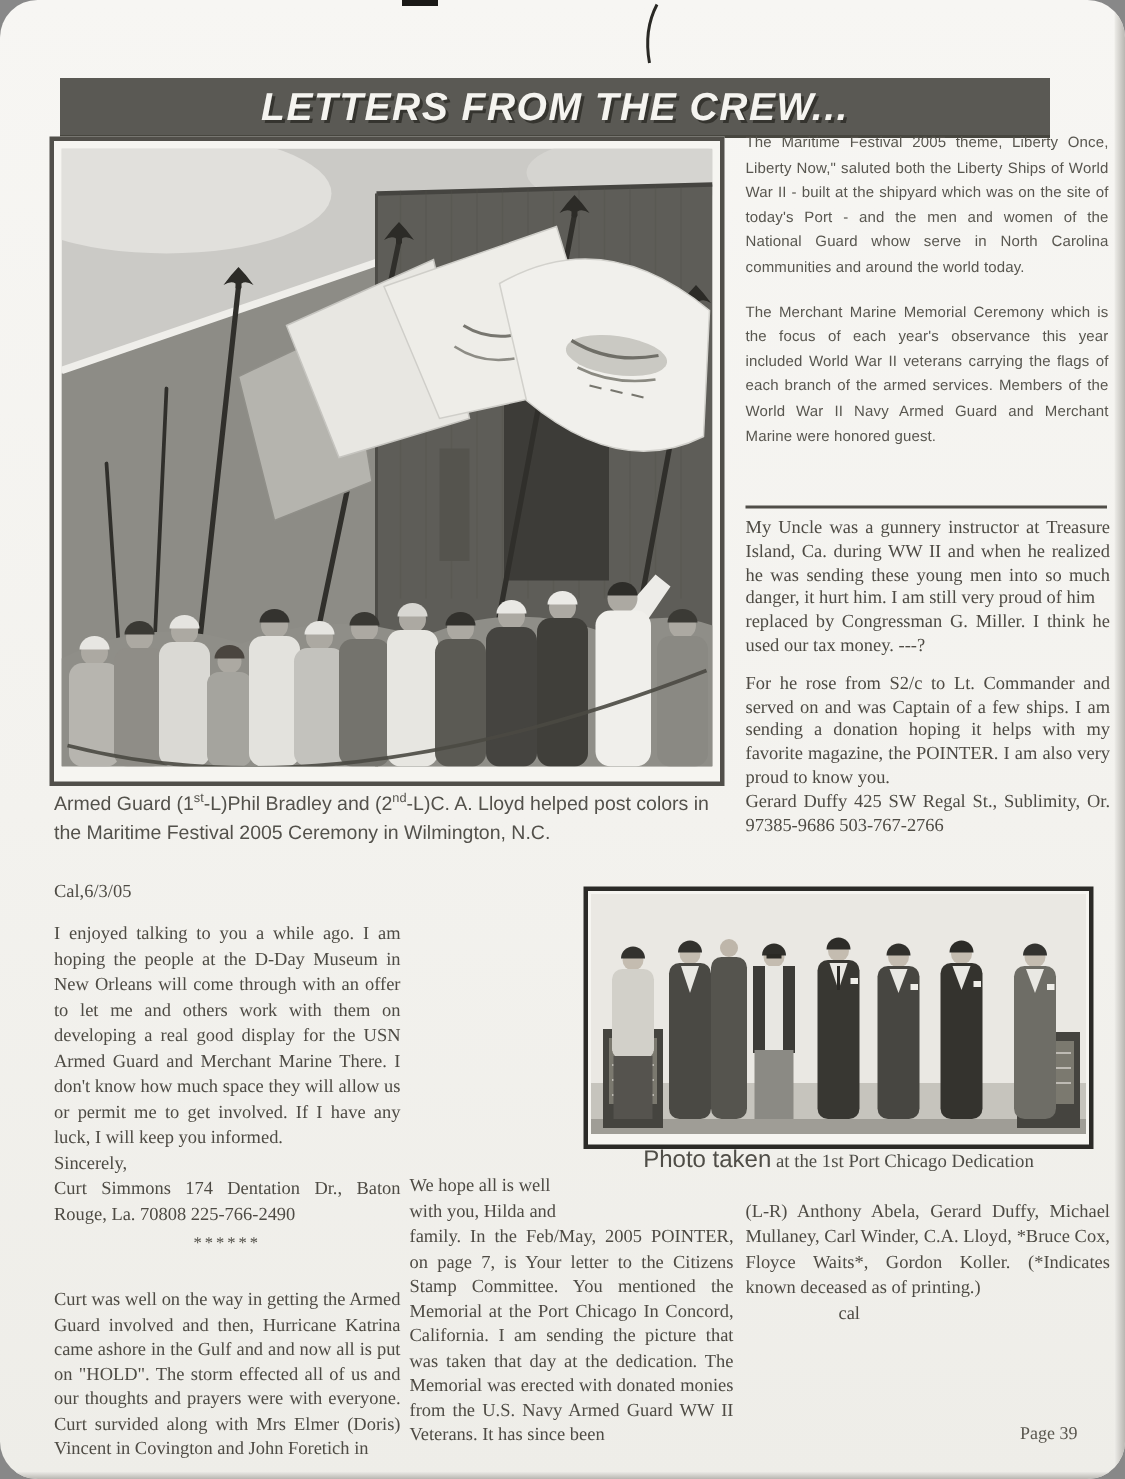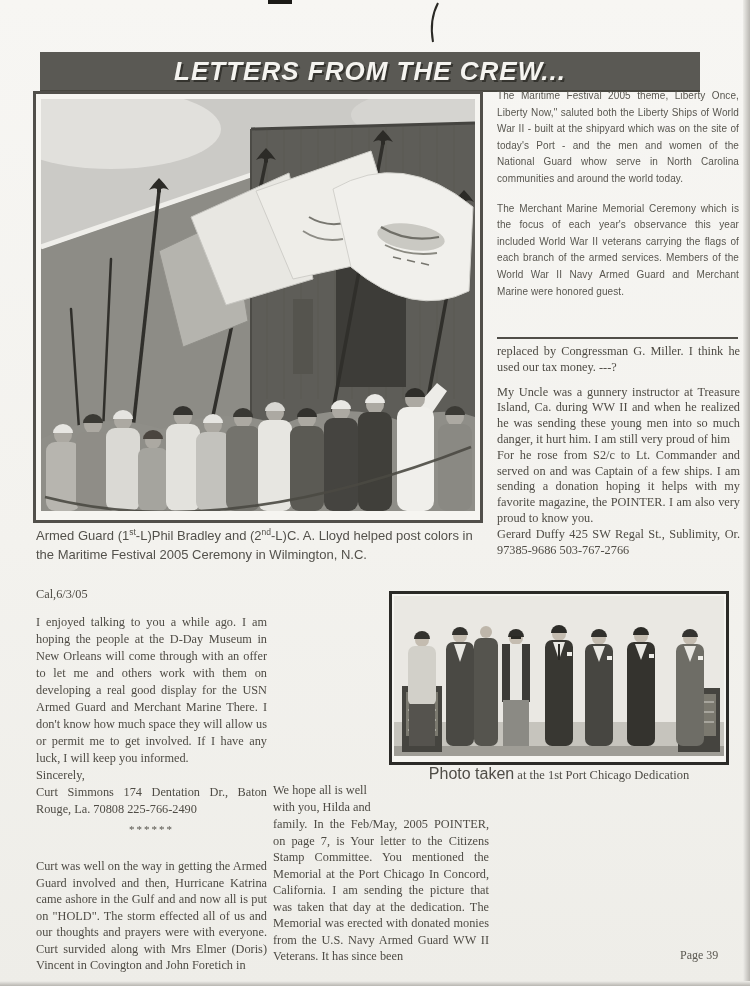--- a/index.html
+++ b/index.html
@@ -1,18 +1,18 @@
 <!DOCTYPE html>
 <html><head>
 <meta charset="utf-8">
 <style>
   html,body{margin:0;padding:0;background:#888;}
   .page{position:relative;width:750px;height:986px;overflow:hidden;
         background:linear-gradient(180deg,#f7f6f3 0%,#f3f2ee 55%,#eeede8 100%);
-        font-family:"Liberation Serif",serif;color:#4e4b44;}
+        font-family:"Liberation Serif",serif;color:#4e4b44;border-radius:25px;}
   .edge-right{position:absolute;right:0;top:0;width:7px;height:100%;
         background:linear-gradient(to right,#eeede9,#b8b6b1);}
   .edge-bottom{position:absolute;left:0;bottom:0;width:100%;height:5px;
         background:linear-gradient(to bottom,#eeede9,#b8b6b1);}
   .scan-tick{position:absolute;left:268px;top:0;width:24px;height:4px;background:#1b1a17;}
   .scan-curve{position:absolute;left:426px;top:2px;}
 
   .banner{position:absolute;left:40px;top:52px;width:660px;height:38px;background:#5a5954;
         border-bottom:2px solid #47463f;}
   .banner-title{font-family:"Liberation Sans",sans-serif;font-style:italic;font-weight:bold;
@@ -206,22 +206,22 @@
   <div class="main-caption"><span>Armed Guard (1</span><span class="sup">st</span><span>-L)Phil Bradley and (2</span><span class="sup">nd</span><span>-L)C. A. Lloyd helped post colors in the Maritime Festival 2005 Ceremony in Wilmington, N.C.</span></div>
 
   <div class="rc-intro">
     <p class="sans-par">The Maritime Festival 2005 theme, Liberty Once, Liberty Now," saluted both the Liberty Ships of World War II - built at the shipyard which was on the site of today's Port - and the men and women of the National Guard whow serve in North Carolina communities and around the world today.</p>
     <p class="sans-par">The Merchant Marine Memorial Ceremony which is the focus of each year's observance this year included World War II veterans carrying the flags of each branch of the armed services.  Members of the World War II Navy Armed Guard and Merchant Marine were honored guest.</p>
   </div>
 
   <div class="rc-divider"></div>
 
   <div class="rc-letter">
+    <div class="serif-par">My Uncle was a gunnery instructor at Treasure Island, Ca.  during WW II and when he realized he was sending these young men into so much danger, it hurt him. I am still very proud of him</div>
     <div class="serif-par gap">replaced by Congressman G. Miller. I think he used our tax money. ---?</div>
-    <div class="serif-par">My Uncle was a gunnery instructor at Treasure Island, Ca.  during WW II and when he realized he was sending these young men into so much danger, it hurt him. I am still very proud of him</div>
     <div class="serif-par">For he rose from S2/c to Lt. Commander and served on and was Captain of a few ships. I am sending a donation hoping it helps with my favorite magazine, the POINTER. I am also very proud to know you.</div>
     <div class="serif-par">Gerard Duffy 425 SW Regal St., Sublimity, Or. 97385-9686 503-767-2766</div>
   </div>
 
   <div class="left-col">
     <div class="sal-row">
       <span>Cal,</span>
       <span>6/3/05</span>
     </div>
     <div class="serif-par">I enjoyed talking to you a while ago. I am hoping the people at the D-Day Museum in New Orleans will come through with an offer to let me and others work with them on developing a real good display for the USN Armed Guard and Merchant Marine There. I don't know how much space they will allow us or permit me to get involved. If I have any luck, I will keep you informed.</div>
@@ -316,18 +316,22 @@
   </div>
 
   <div class="small-caption"><span class="cap-sans">Photo taken</span><span> at the 1st Port Chicago Dedication</span></div>
 
   <div class="mid-extra">
     <div>We hope all is well</div>
     <div>with you, Hilda and</div>
     <div class="serif-par">family. In the Feb/May, 2005 POINTER, on page 7, is Your letter to the Citizens Stamp Committee. You mentioned the Memorial at the Port Chicago In Concord, California. I am sending the picture that was taken that day at the dedication. The Memorial was erected with donated monies from the U.S. Navy Armed Guard WW II Veterans. It has since been</div>
   </div>
 
+  <div class="br-text">
+    <div class="serif-par">(L-R) Anthony Abela, Gerard Duffy, Michael Mullaney, Carl Winder, C.A. Lloyd, *Bruce Cox, Floyce Waits*, Gordon Koller.  (*Indicates known deceased as of printing.)</div>
+    <div class="br-sig">cal</div>
+  </div>
 
   <div class="page-number">Page 39</div>
 
   <div class="edge-right"></div>
   <div class="edge-bottom"></div>
 </div>
 
 </body></html>

